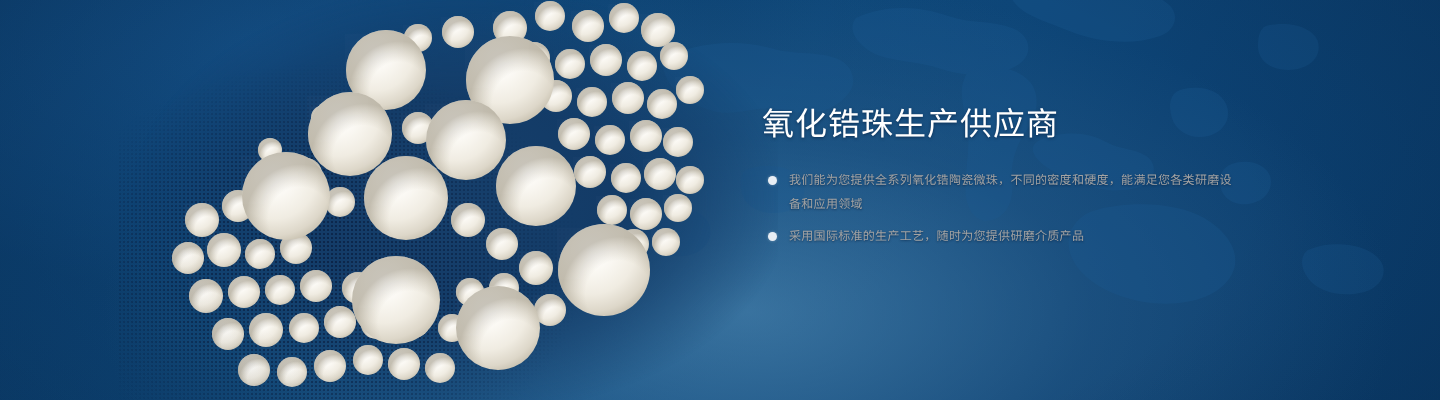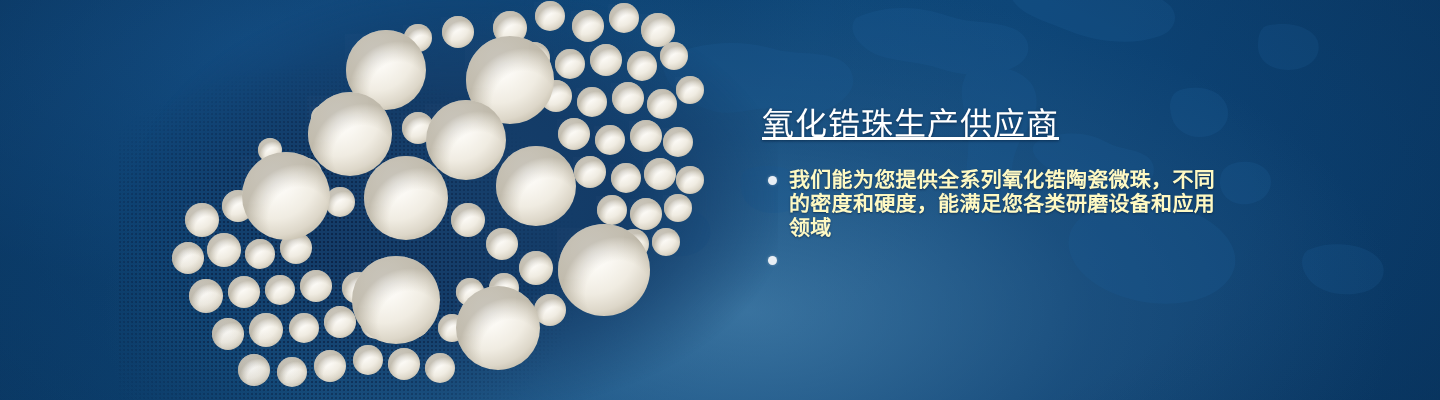--- a/index.html
+++ b/index.html
@@ -73,37 +73,35 @@
   }
   .headline{
     margin:0;
     font-size:32px;
     font-weight:400;
     line-height:40px;
     letter-spacing:1px;
     color:#ffffff;
     text-shadow:0 1px 3px rgba(0,20,48,.55);
     white-space:nowrap;
-    text-decoration:underline;
   }
   .bullets{
     list-style:none;
     margin:24px 0 0 0;
     padding:0;
   }
   .bullets li{
     position:relative;
     padding-left:27px;
     margin-bottom:8px;
-    font-size:21px;
+    font-size:12px;
     line-height:24px;
-    color:#fef9c3;
+    color:#a3a3a3;
     letter-spacing:.3px;
     text-shadow:0 1px 2px rgba(0,18,44,.5);
-    font-weight:bold;
   }
   .bullets li:last-child{margin-bottom:0;}
   .bullets .dot{
     position:absolute;
     left:6px;top:8px;
     width:9px;height:9px;
     border-radius:50%;
     background:#e8eef4;
     box-shadow:0 0 3px rgba(255,255,255,.35);
   }
@@ -272,17 +270,18 @@
   <div class="copy">
     <h1 class="headline">氧化锆珠生产供应商</h1>
 
     <ul class="bullets">
       <li>
         <span class="dot"></span>
         <span>我们能为您提供全系列氧化锆陶瓷微珠，不同的密度和硬度，能满足您各类研磨设备和应用领域</span>
       </li>
       <li>
         <span class="dot"></span>
+        <span>采用国际标准的生产工艺，随时为您提供研磨介质产品</span>
       </li>
     </ul>
   </div>
 
 </div>
 
 </body></html>

